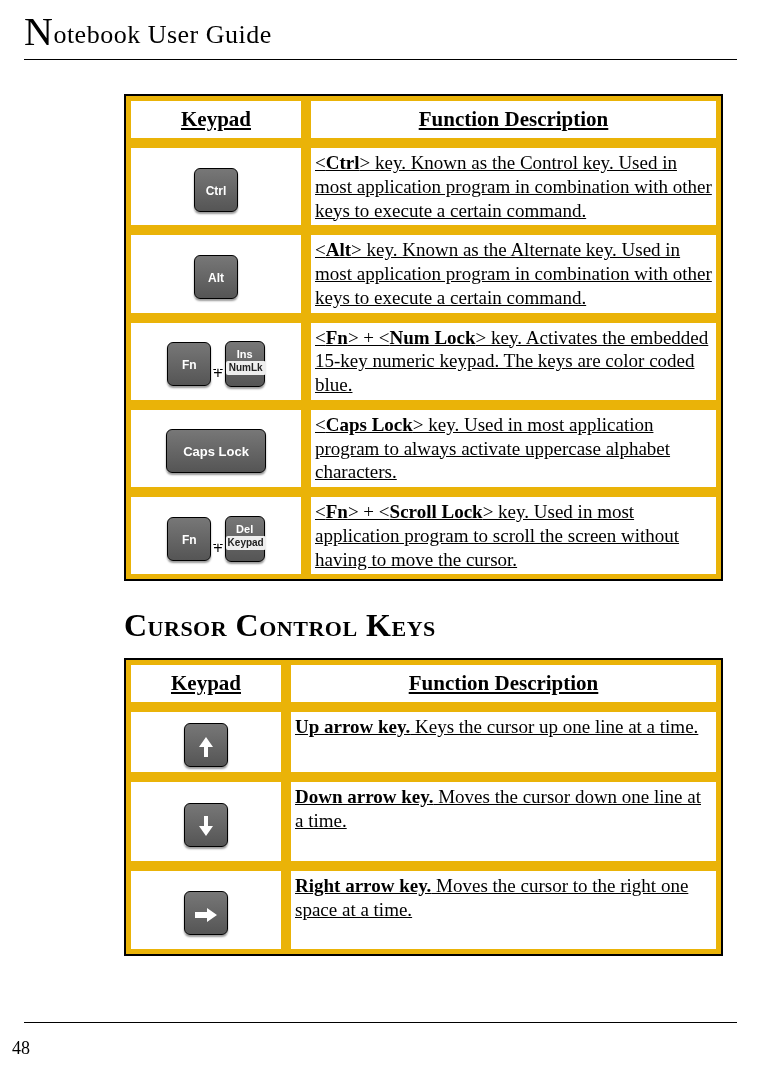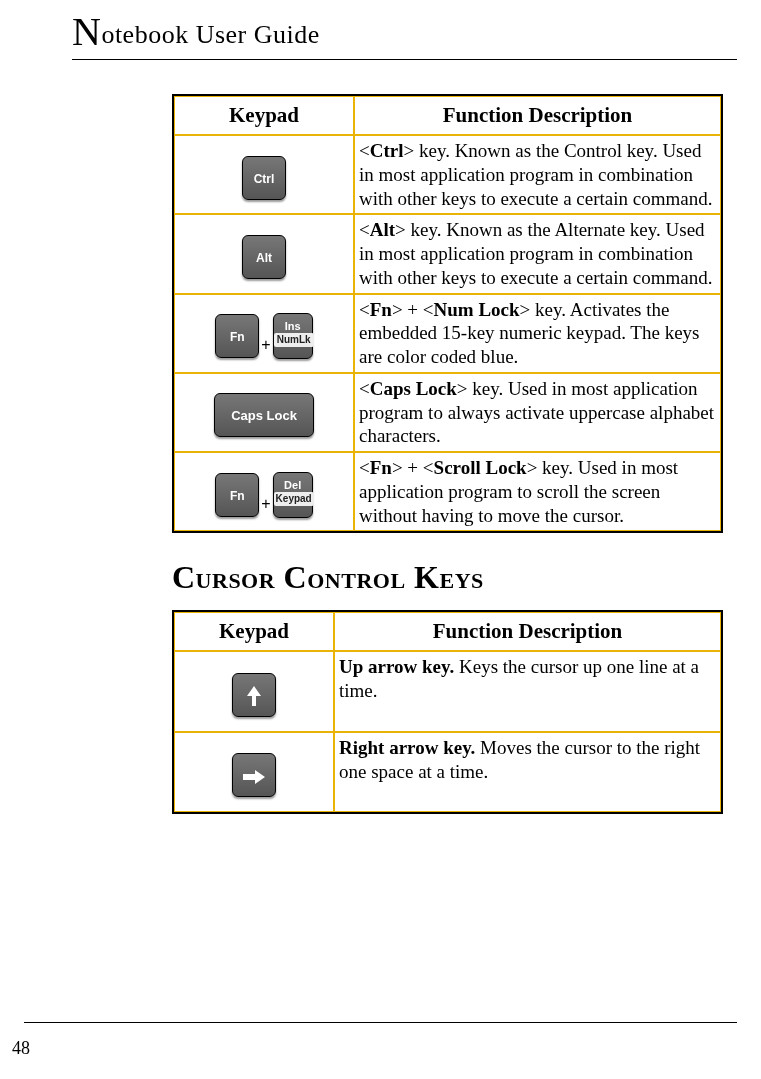--- a/index.html
+++ b/index.html
@@ -8,21 +8,20 @@
     padding: 0;
     width: 761px;
     height: 1079px;
     background: #fff;
     font-family: Garamond, "Times New Roman", serif;
     color: #000;
     position: relative;
   }
   .page {
     padding: 8px 24px 0 24px;
-    margin-left: 48px;
   }
   .header-title {
     font-size: 26px;
     letter-spacing: 0.5px;
     font-weight: 500;
   }
   .header-title .dropcap {
     font-size: 40px;
     vertical-align: -2px;
   }
@@ -35,22 +34,23 @@
     margin-left: 100px;
     margin-right: 14px;
   }
   table.keytable {
     width: 100%;
     border-collapse: separate;
     border-spacing: 0;
     border: 2.5px solid #000;
   }
   table.keytable th, table.keytable td {
-    border: 1px solid #eab308;
+    border: 5px solid #eab308;
     vertical-align: top;
+    text-decoration: underline;
   }
   table.keytable th {
     font-family: Garamond, serif;
     font-weight: bold;
     font-size: 21px;
     padding: 6px 4px;
     text-align: center;
     background: #fff;
   }
   table.keytable td {
@@ -177,20 +177,32 @@
                   </svg>
           </span>
         </div>
             </td>
         <td style="padding-bottom:28px"><b>Up arrow key.</b><span> Keys the cursor up one line at a time.</span></td>
       </tr>
       <tr>
         <td class="col-keypad">
               <div class="keygroup">
           <span class="keycap arrow">
+            <svg width="18" height="24" viewBox="0 0 18 24">
+                    <path d="M9 22 L16 12 L11 12 L11 2 L7 2 L7 12 L2 12 Z" fill="#fff"></path>
+                  </svg>
+          </span>
+        </div>
+            </td>
+        <td style="padding-bottom:28px"><b>Down arrow key.</b><span> Moves the cursor down one line at a time.</span></td>
+      </tr>
+      <tr>
+        <td class="col-keypad">
+              <div class="keygroup">
+          <span class="keycap arrow">
             <svg width="26" height="18" viewBox="0 0 26 18">
                     <path d="M24 9 L14 2 L14 6 L2 6 L2 12 L14 12 L14 16 Z" fill="#fff"></path>
                   </svg>
           </span>
         </div>
             </td>
         <td style="padding-bottom:28px"><b>Right arrow key.</b><span> Moves the cursor to the right one space at a time.</span></td>
       </tr>
     </tbody>
       </table>

